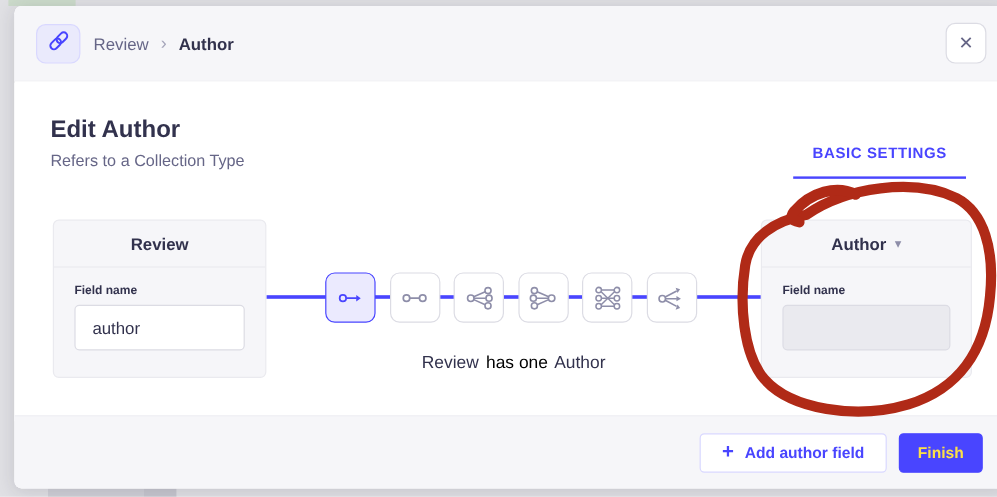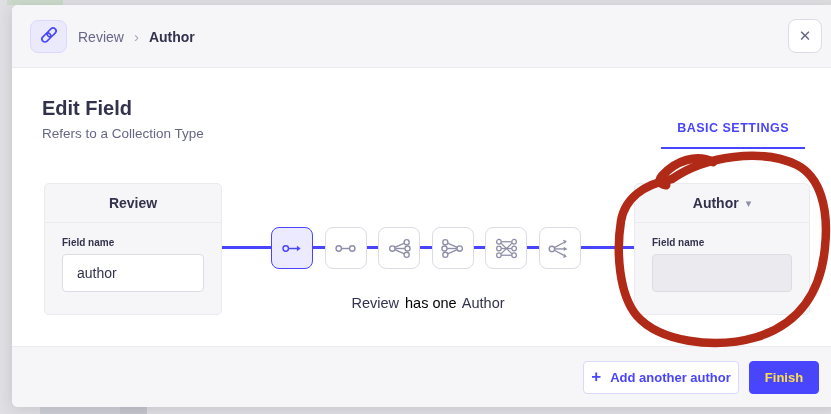--- a/index.html
+++ b/index.html
@@ -140,21 +140,21 @@
       <span class="crumb-parent">Review</span>
       <span class="crumb-sep">›</span>
       <span class="crumb-current">Author</span>
     </div>
     <div class="close-btn">
       <span>✕</span>
     </div>
   </div>
 
   <div class="modal-body">
-    <div class="page-title">Edit Field</div>
+    <div class="page-title">Edit Author</div>
     <div class="page-subtitle">Refers to a Collection Type</div>
 
     <div class="tabs">
       <div class="tab active">BASIC SETTINGS</div>
     </div>
 
     <div class="rel-line"></div>
 
     <div class="rel-card left">
       <div class="rel-card-header">
@@ -256,21 +256,21 @@
         <div class="field-label">Field name</div>
         <input class="field-input" type="text" disabled="" value="" style="">
       </div>
     </div>
   </div>
 
   <div class="modal-footer">
     <div class="footer-right">
       <button class="btn btn-add">
         <span class="plus">+</span>
-        <span>Add another author</span>
+        <span>Add author field</span>
       </button>
       <button class="btn btn-finish">Finish</button>
     </div>
   </div>
 </div>
 
 <svg class="annotation" viewBox="0 0 831 414">
   <path d="M 672 179
            C 705 156, 762 148, 797 165
            C 820 177, 829 208, 825 247

